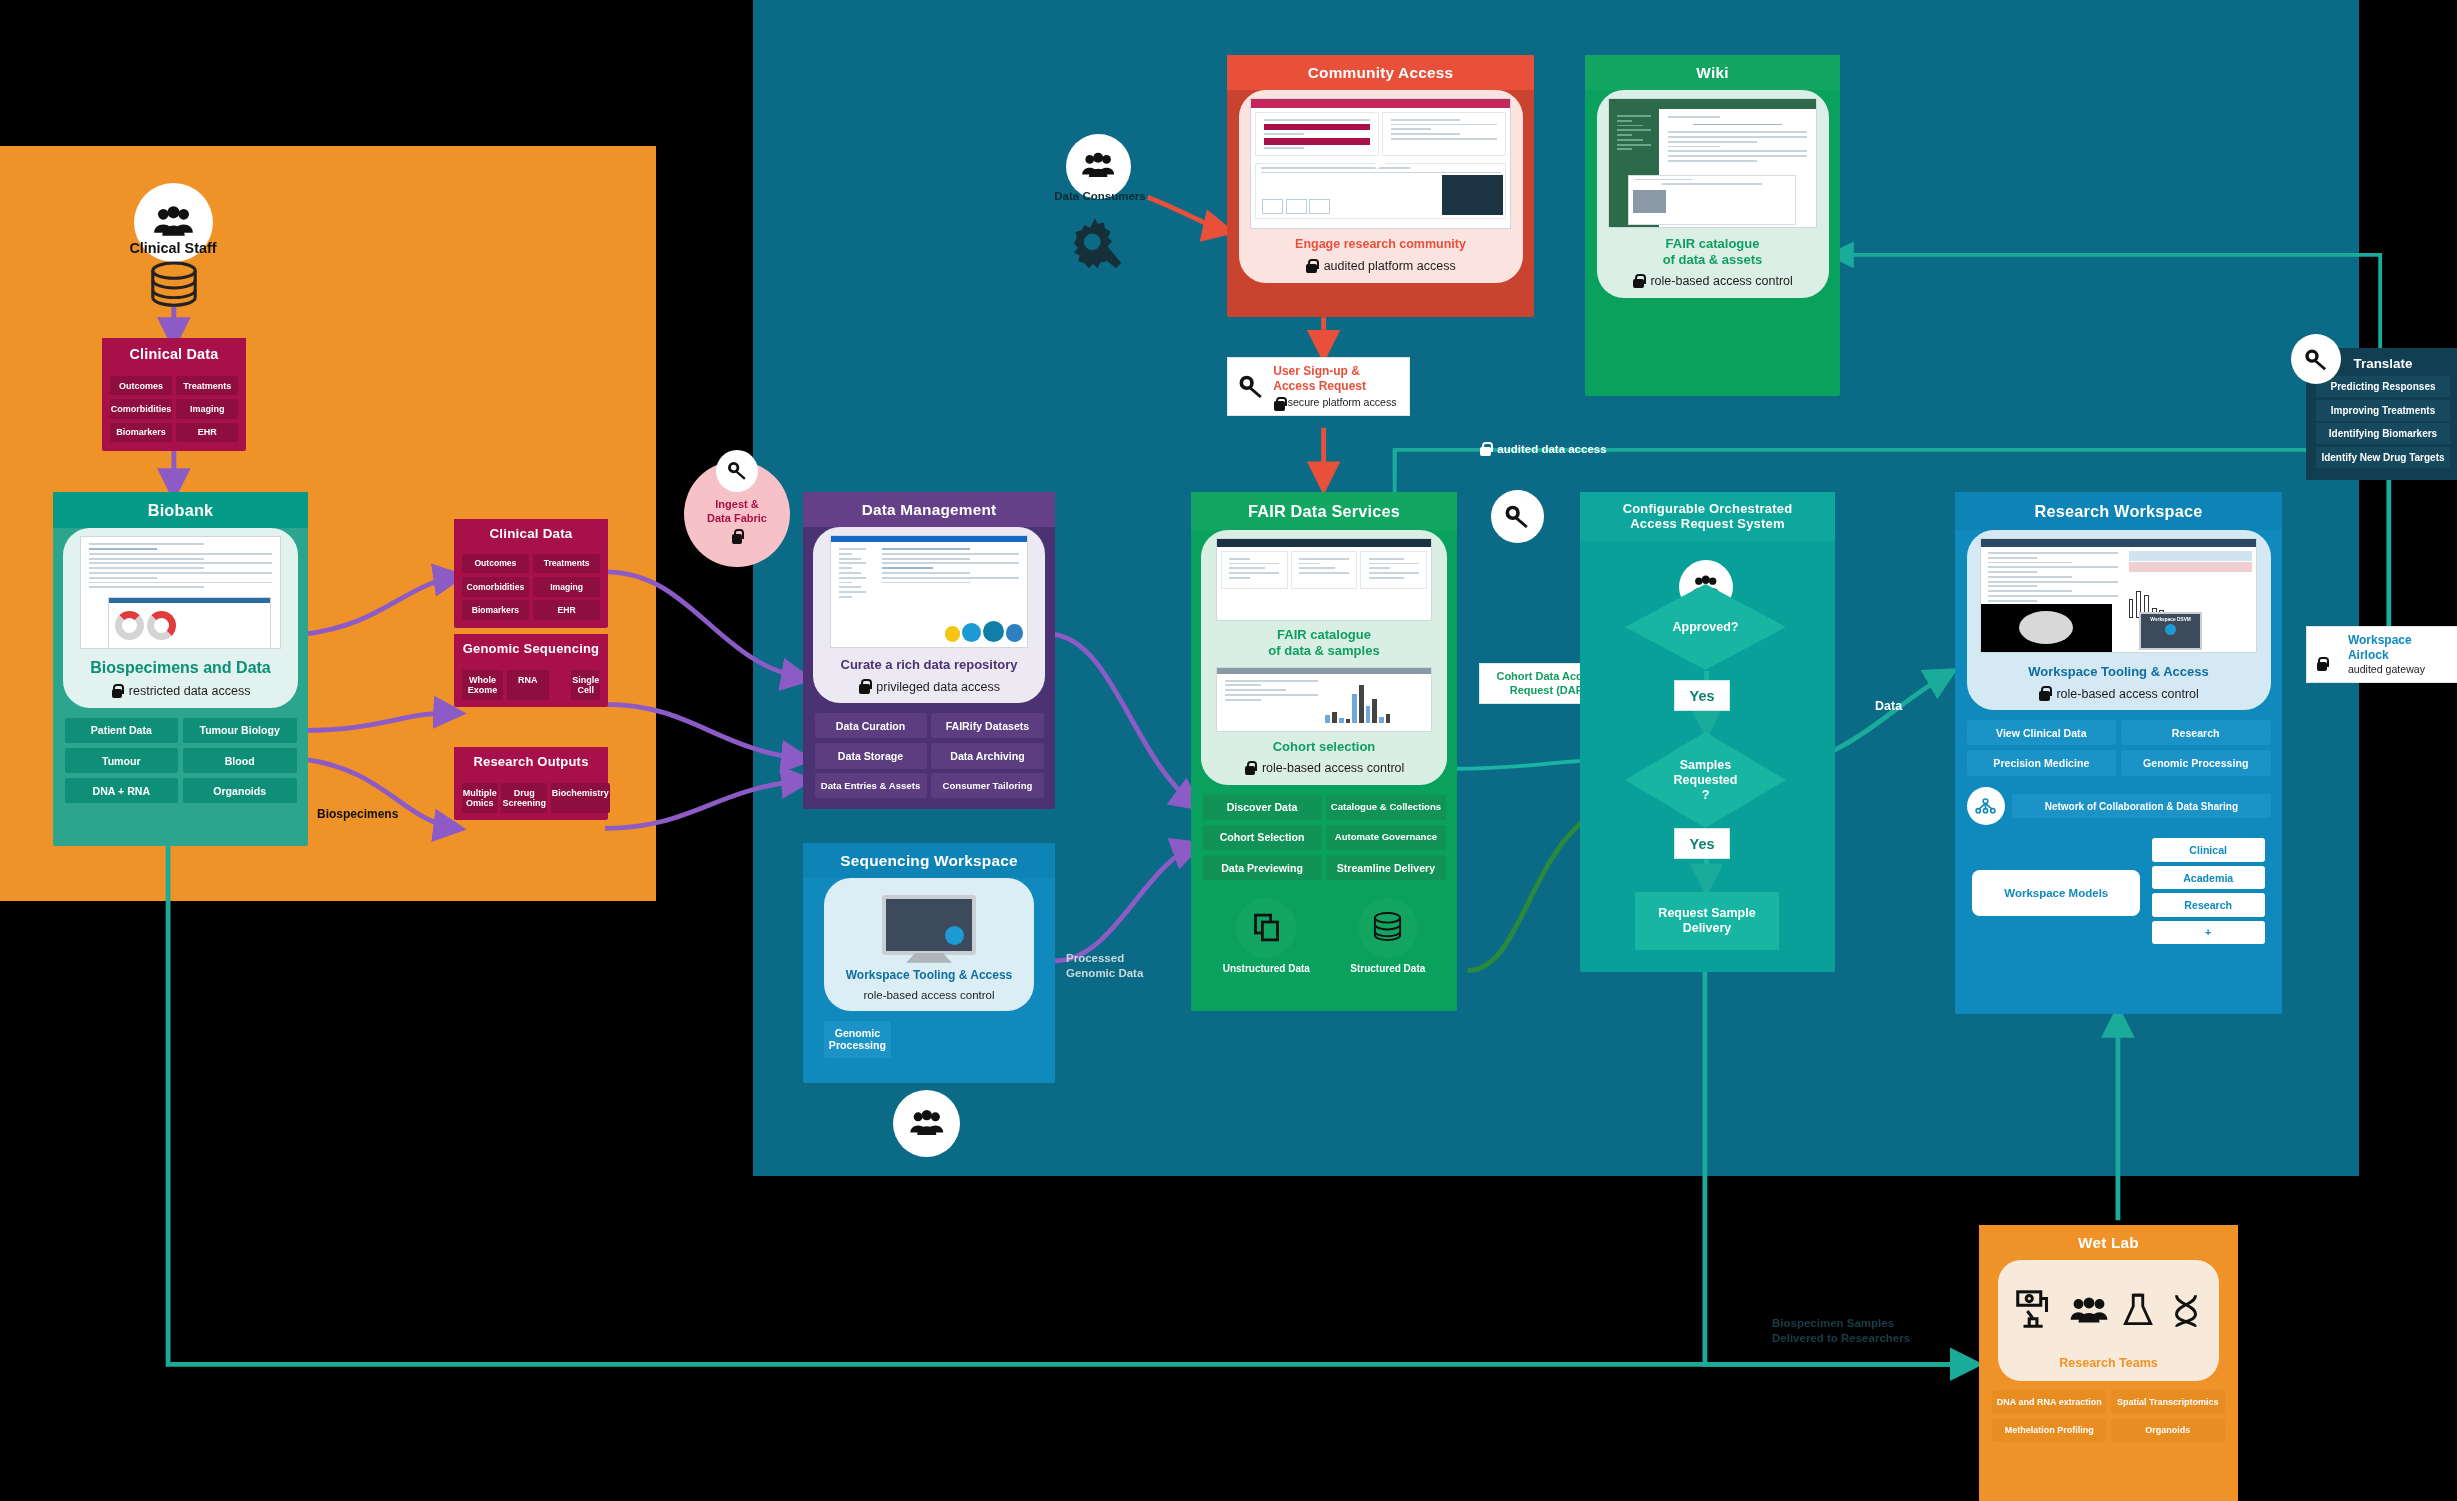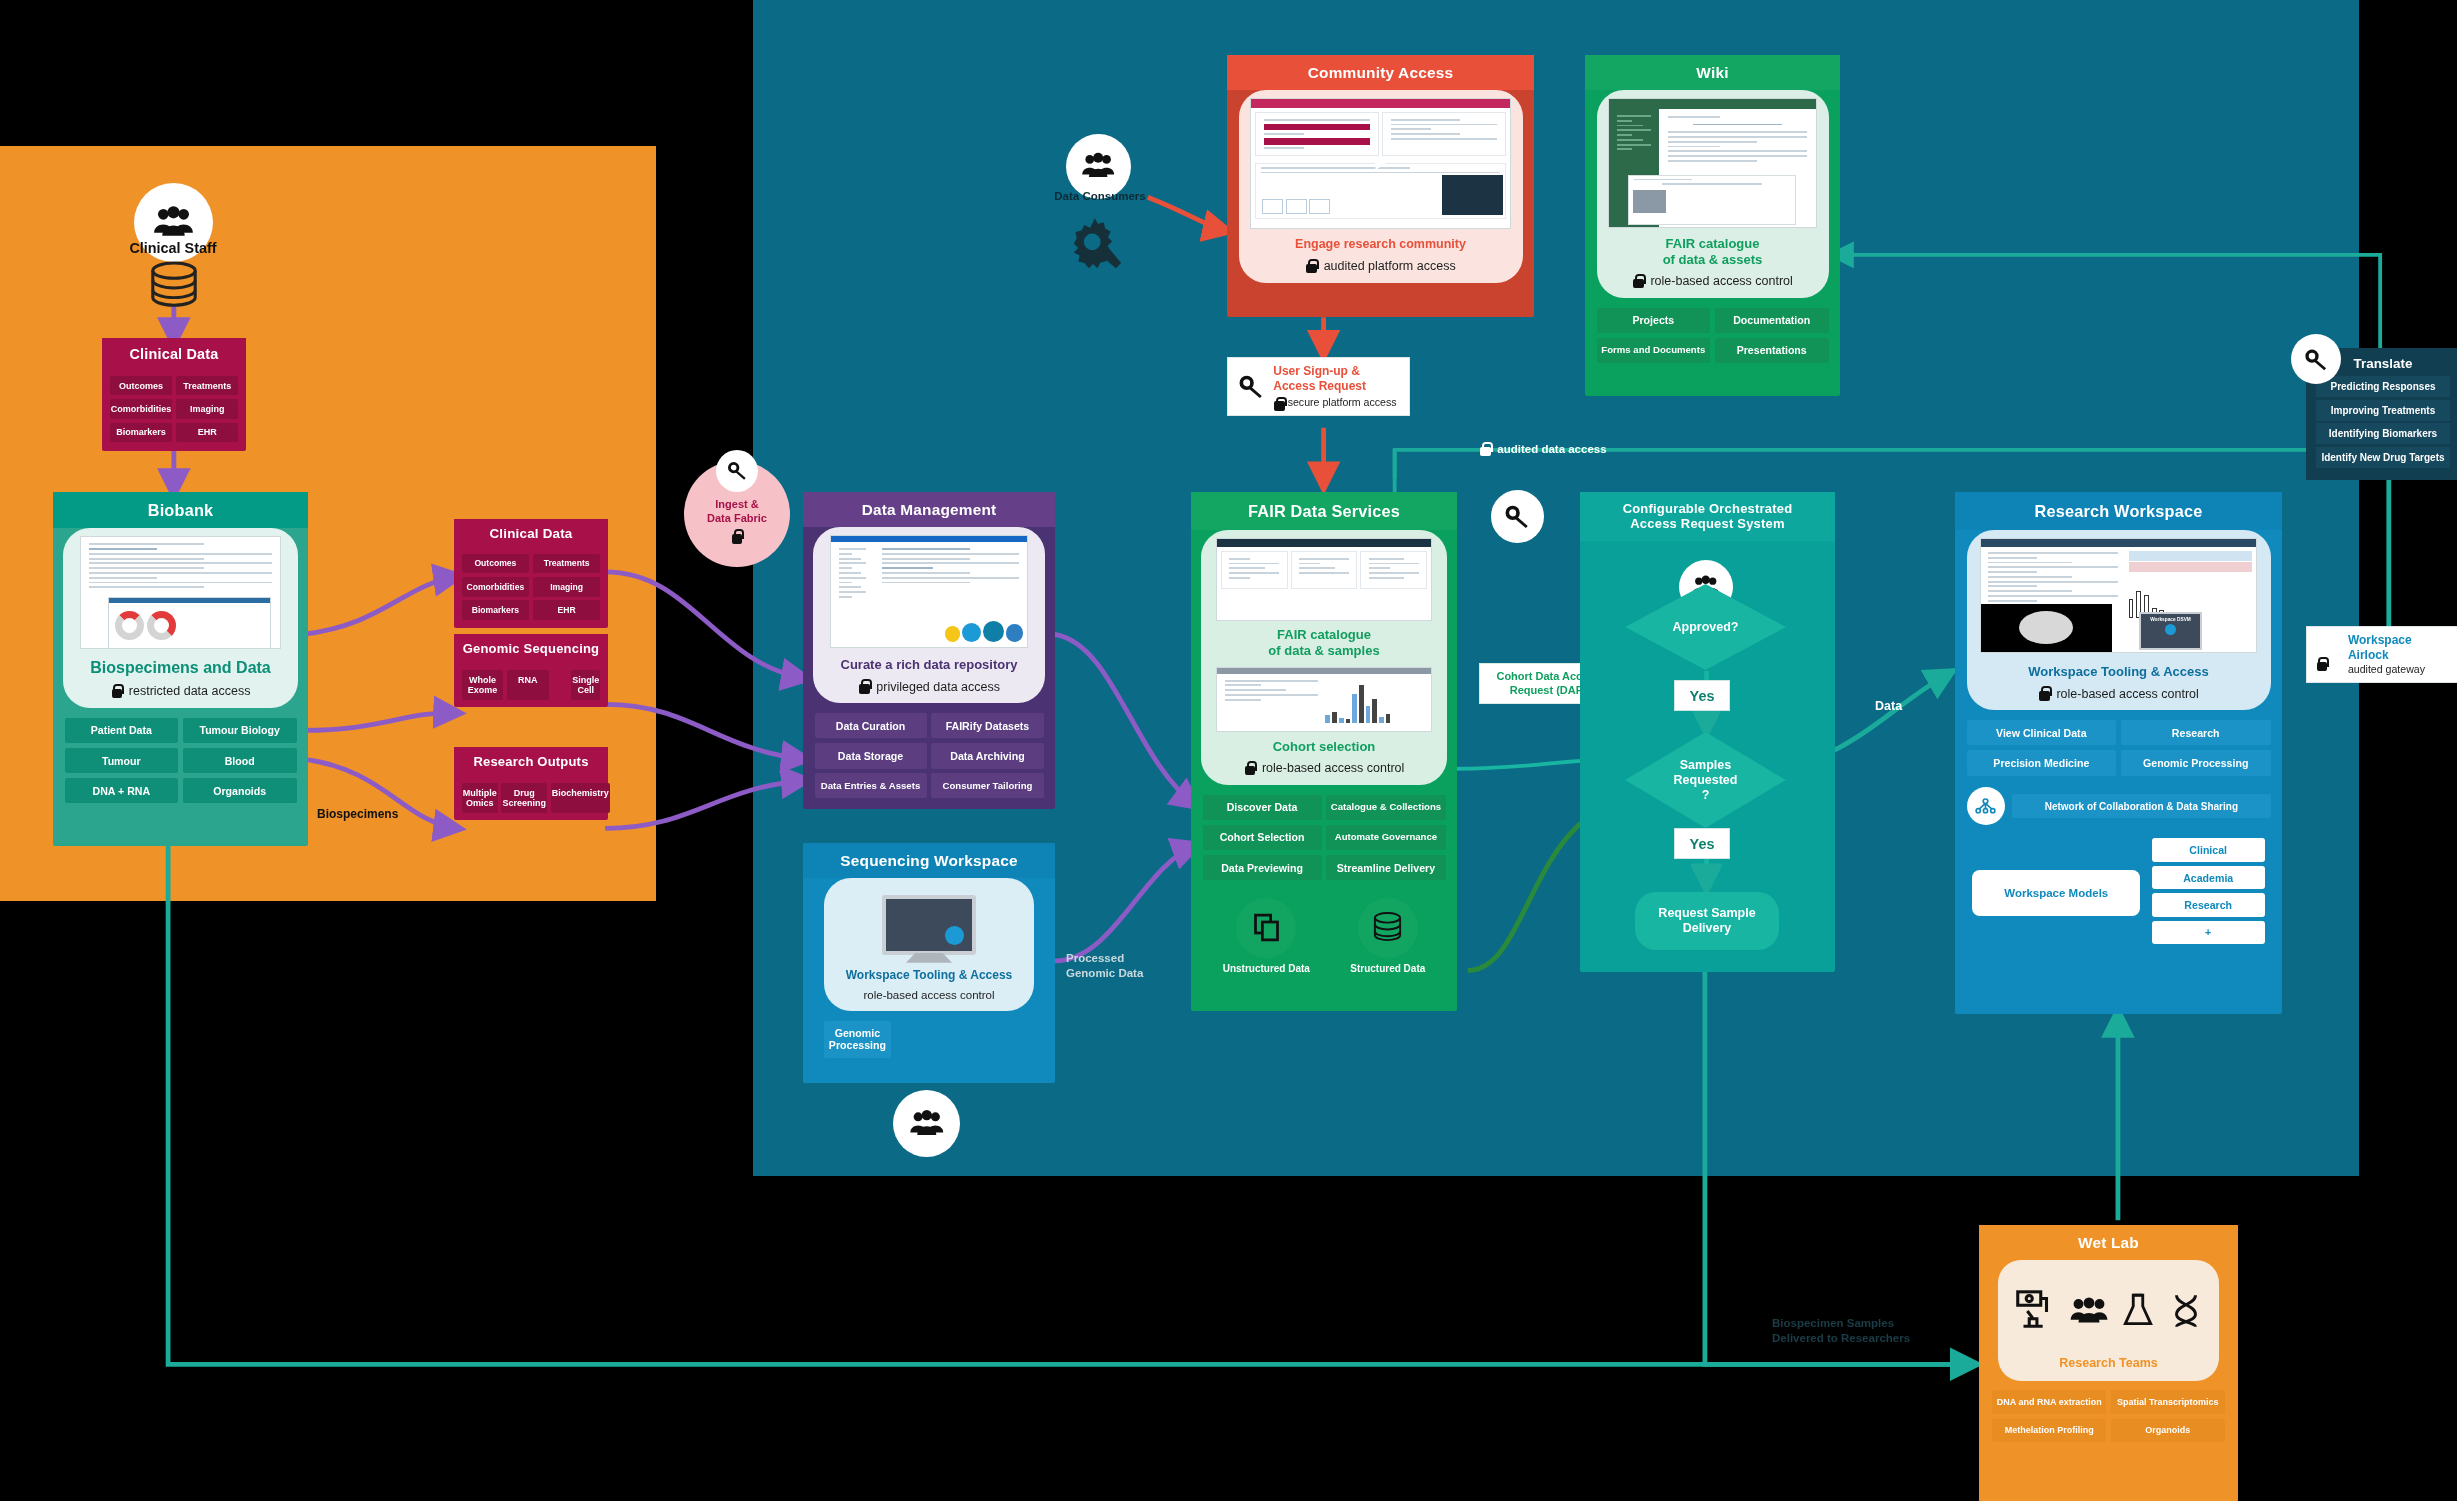--- a/index.html
+++ b/index.html
@@ -533,26 +533,20 @@
       </div>
       <div class="panel-cap" style="color:#0f9e5e;font-size:13px;margin-top:8.6px;">
         <div>FAIR catalogue</div>
         <div>of data &amp; assets</div>
       </div>
       <div class="panel-sub">
         <span class="lock"></span>
         <span>role-based access control</span>
       </div>
     </div>
-    <div class="tag-grid">
-      <div class="tag">Projects</div>
-      <div class="tag">Documentation</div>
-      <div class="tag" style="font-size:9.6px;">Forms and Documents</div>
-      <div class="tag">Presentations</div>
-    </div>
   </div>
 
   <div class="lbl-float" style="left:1479px;top:442px;">
     <span class="lock"></span>
     <span>audited data access</span>
   </div>
 
   <div class="card c-green" style="left:1191px;top:492px;width:266px;height:519px;">
     <div class="card-title" style="font-size:16.3px;padding:9.6px 3.8px;">FAIR Data Services</div>
     <div class="panel" style="margin:0 9.6px;padding:7.7px 5.8px 9.6px;background:#d9efe4;">
@@ -684,21 +678,21 @@
     <div>
       <div>Samples</div>
       <div>Requested</div>
       <div>?</div>
     </div>
   </div>
   <svg class="conn" style="left:1691px;top:828px;width:31px;height:69px;" viewBox="0 0 32 72" width="31" height="69">
     <line x1="16" y1="0" x2="16" y2="62" stroke="#17b5a2" stroke-width="5" marker-end="url(#at)"></line>
   </svg>
   <div class="yesbox" style="left:1674px;top:828px;width:56px;height:31px;">Yes</div>
-  <div class="procbox" style="left:1635px;top:892px;width:144px;height:58px;border-radius:21px;">Request Sample Delivery</div>
+  <div class="procbox" style="left:1635px;top:892px;width:144px;height:58px;">Request Sample Delivery</div>
 
   <div style="position:absolute;left:1875px;top:699px;color:#fff;font-size:12.5px;font-weight:700;">Data</div>
 
   <div class="card c-blue" style="left:1955px;top:492px;width:327px;height:522px;">
     <div class="card-title" style="font-size:16.3px;padding:9.6px 3.8px;">Research Workspace</div>
     <div class="panel" style="margin:0 11.5px;padding:7.7px 5.8px 9.6px;background:#d4e9f4;">
       <div class="shot" style="height:115px;margin:0 7.7px;">
         <div class="bar" style="height:8.6px;background:#2b4a66;"></div>
         <div style="display:flex;">
           <div style="flex:1.1;padding:1.9px;">

